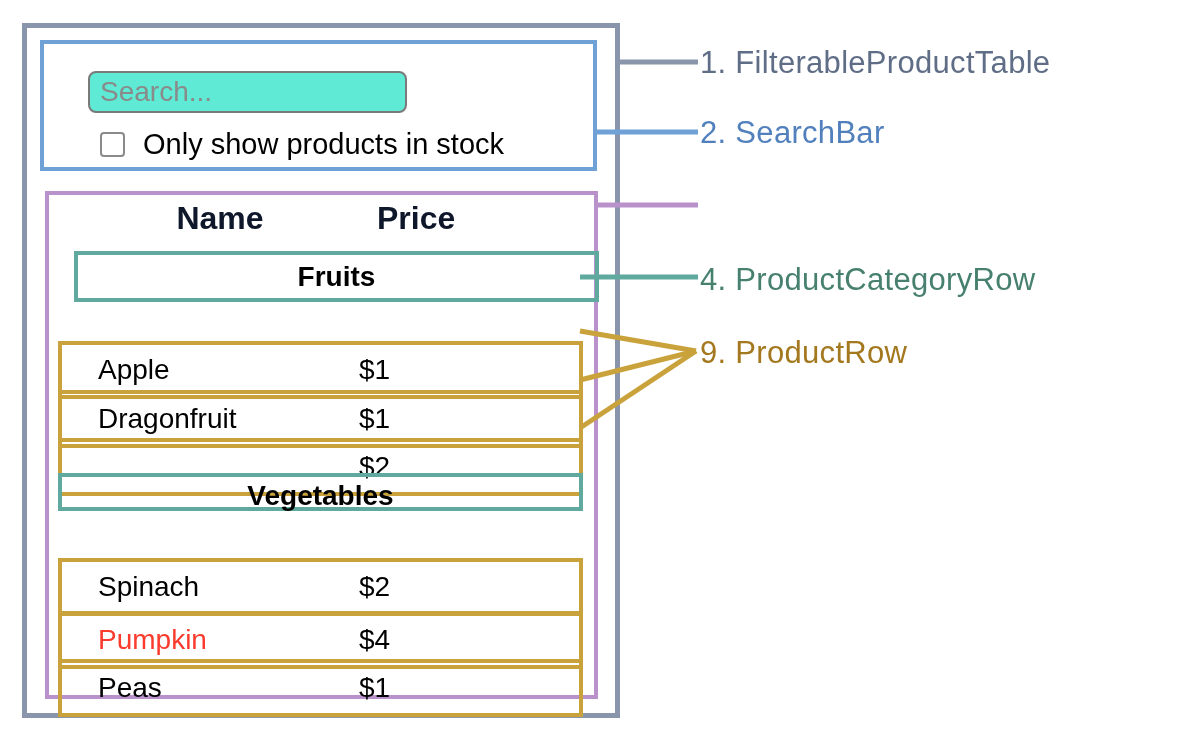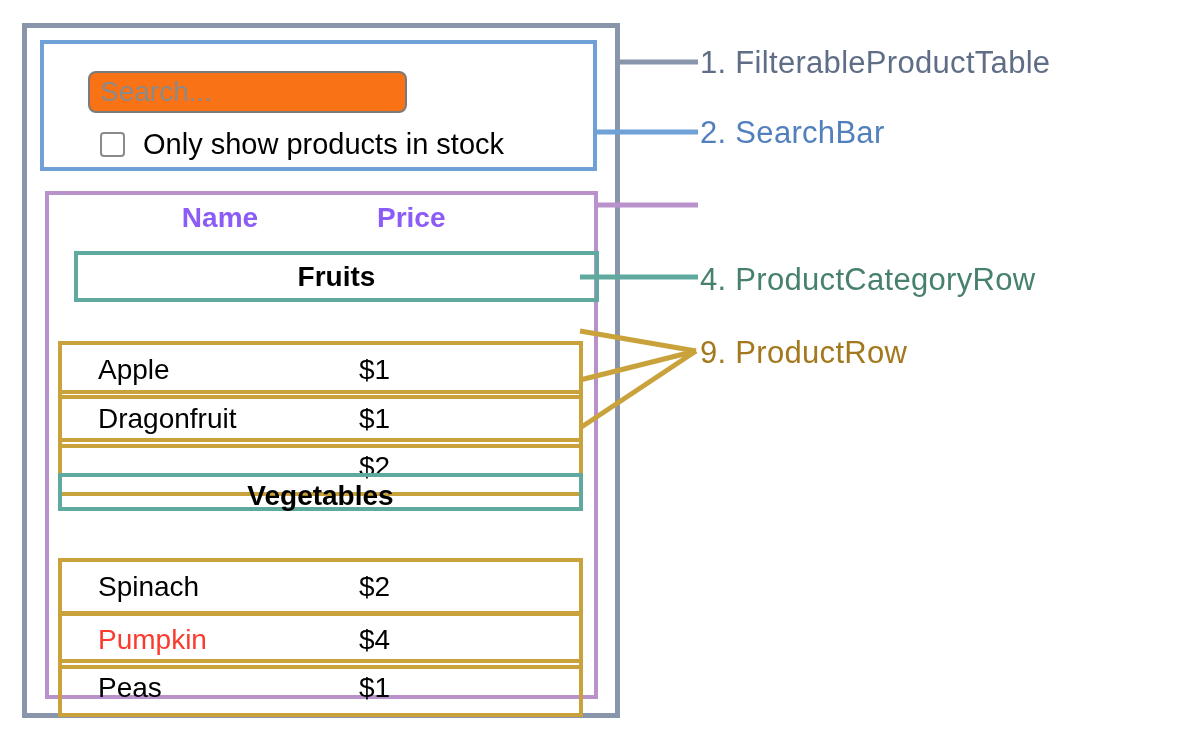--- a/index.html
+++ b/index.html
@@ -8,30 +8,30 @@
     font-family:"Liberation Sans","DejaVu Sans",sans-serif;overflow:hidden;
   }
   .box{position:absolute;box-sizing:border-box;border-style:solid;background:transparent;}
   #outer-box{left:22px;top:23px;width:598px;height:695px;border-width:5px;border-color:#8895ab;}
   #search-box{left:40px;top:40px;width:557px;height:131px;border-width:4px;border-color:#6fa0d6;}
   #product-box{left:45px;top:191px;width:553px;height:508px;border-width:4px;border-color:#b991cb;}
 
   #search-input{
     position:absolute;left:88px;top:71px;width:319px;height:42px;box-sizing:border-box;
     border:2px solid #7a7a7a;border-radius:8px;padding:0 0 0 10px;
-    font-family:"Liberation Sans","DejaVu Sans",sans-serif;font-size:28px;color:#333333;background:#f97316;outline:none;
+    font-family:"Liberation Sans","DejaVu Sans",sans-serif;font-size:28px;color:#333333;background:#5eead4;outline:none;
   }
   #search-input::placeholder{color:#8a8a8a;opacity:1;}
   #stock-checkbox{
     position:absolute;left:100px;top:132px;width:25px;height:25px;box-sizing:border-box;
     border:2px solid #8a8a8a;border-radius:4px;background:#ffffff;cursor:pointer;
   }
   #stock-label{position:absolute;left:143px;top:128px;font-size:29px;line-height:33px;color:#000000;white-space:nowrap;}
 
-  .hdr{position:absolute;font-size:28px;font-weight:bold;color:#8b5cf6;line-height:34px;white-space:nowrap;}
+  .hdr{position:absolute;font-size:32px;font-weight:bold;color:#0f172a;line-height:34px;white-space:nowrap;}
   #header-name{left:150px;top:201px;width:140px;text-align:center;}
   #header-price{left:377px;top:201px;}
 
   .cat-row{
     position:absolute;left:58px;width:525px;box-sizing:border-box;
     border:4px solid #5fa99e;font-size:28px;font-weight:bold;color:#000000;
     text-align:center;
   }
   #cat-fruits{top:251px;height:51px;line-height:43px;margin-left:16px;}
   #cat-vegetables{top:473px;height:38px;line-height:38px;}

